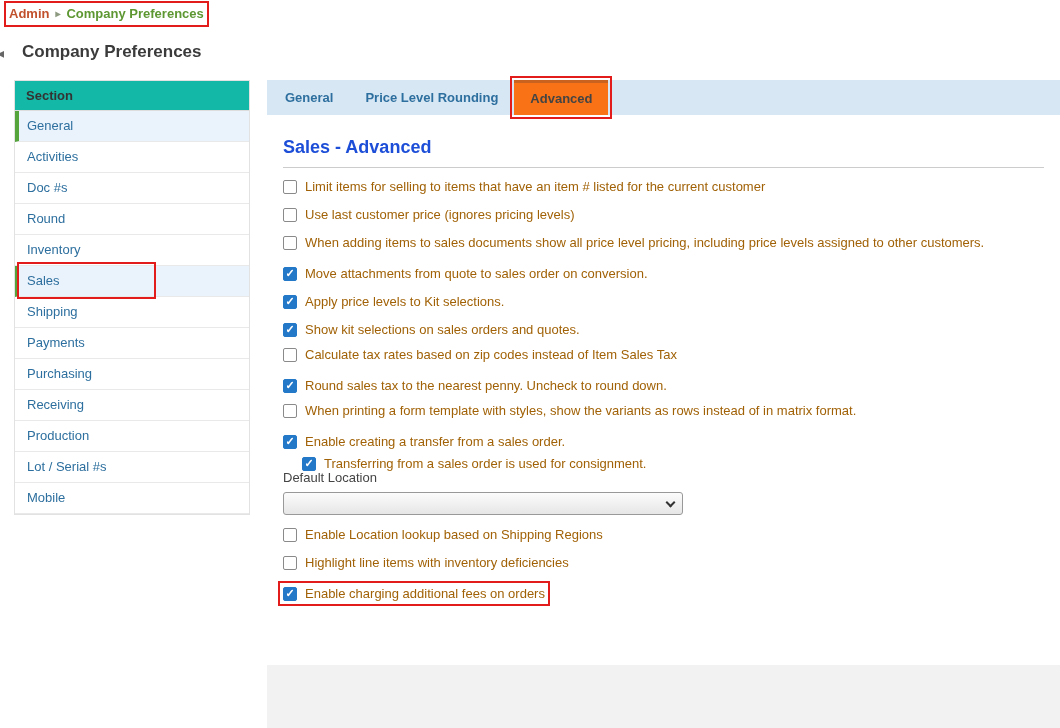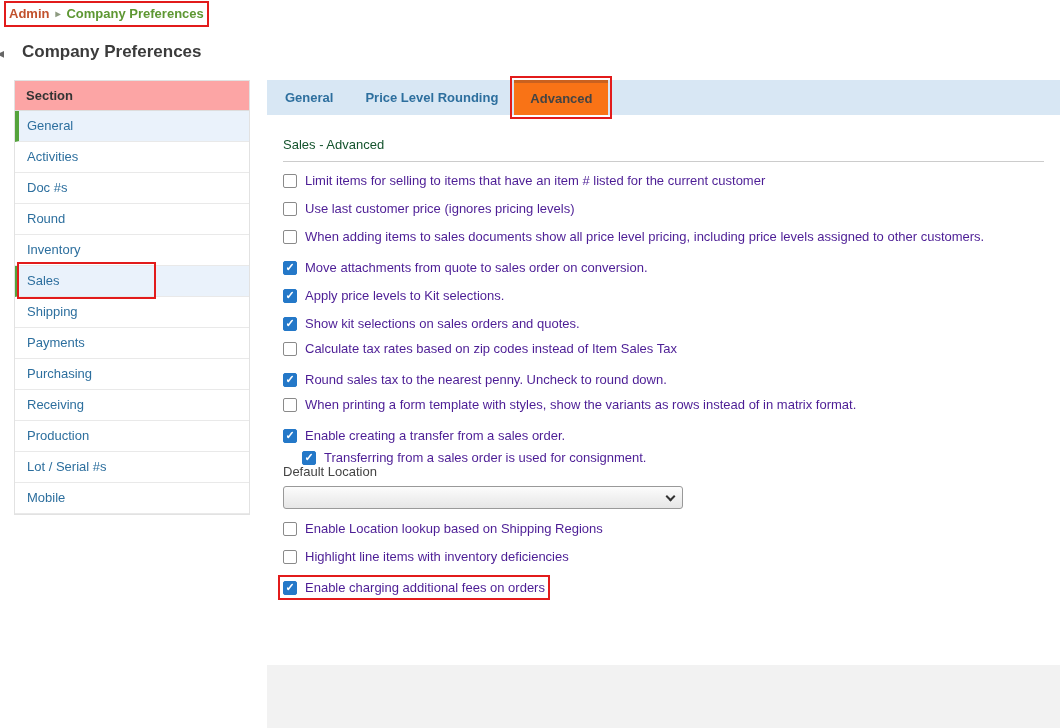--- a/index.html
+++ b/index.html
@@ -14,47 +14,47 @@
   .bc-sep{color:#8d9a80;font-size:10px;}
   .bc-current{color:var(--breadcrumb-current);}
 
   
   .collapse-icon{position:absolute;left:-3px;top:45px;color:#666;font-size:14px;cursor:pointer;}
   .page-title{position:absolute;left:22px;top:42px;font-size:17px;font-weight:bold;color:#3b3b3b;white-space:nowrap;}
 
   
   .sidebar{position:absolute;left:14px;top:80px;width:236px;background:#fff;border:1px solid #e2e2e2;}
   .side-header{height:30px;line-height:30px;padding-left:11px;font-size:13px;font-weight:bold;color:#333;
-    background:#fca5a5;border-bottom:1px solid #ddd;}
+    background:#14b8a6;border-bottom:1px solid #ddd;}
   .side-item{position:relative;height:31px;line-height:30px;padding-left:12px;font-size:13px;
     color:var(--link-blue);border-bottom:1px solid #e9e9e9;cursor:pointer;background:#fff;}
   .side-item.selected{background:var(--selected-bg);border-left:4px solid var(--selected-green);padding-left:8px;}
   .side-annot{position:absolute;left:-2px;top:-4px;height:37px;width:139px;border:2px solid var(--annotation);
     pointer-events:none;z-index:5;}
 
   
   .main{position:absolute;left:267px;top:80px;width:793px;height:648px;background:#f2f2f2;}
   .tabbar{height:35px;background:var(--tab-bar-bg);display:flex;align-items:stretch;padding-left:2px;}
   .tab{line-height:35px;padding:0 16px;font-size:13px;font-weight:bold;color:var(--link-blue);cursor:pointer;white-space:nowrap;}
   .tab.active{background:#f97316;border-top:3px solid var(--tab-active-border);line-height:32px;color:#444;}
   .tab.annotated{outline:2px solid var(--annotation);outline-offset:2px;}
   .content{background:#fff;height:550px;padding:0 16px;overflow:hidden;}
-  .section-heading{padding-top:22px;font-size:13px;font-weight:normal;color:#14532d;}
+  .section-heading{padding-top:22px;font-size:18px;font-weight:bold;color:#1d4ed8;}
   .rule{border:none;border-top:1px solid #ccc;margin-top:9px;height:0;}
 
   
   .check-row{margin-top:11px;height:17px;}
   .check-row.indent{margin-left:19px;margin-top:5px;}
   .check-wrap{display:inline-flex;align-items:center;gap:8px;}
   .check-wrap.annotated{outline:2px solid var(--annotation);outline-offset:3px;}
   .cb{width:14px;height:14px;border:1px solid #8a8a8a;border-radius:2px;background:#fff;
     display:inline-flex;align-items:center;justify-content:center;flex:0 0 auto;cursor:pointer;
     font-size:11px;line-height:1;}
   .cb.checked{background:var(--checkbox-checked);border-color:var(--checkbox-checked);color:#fff;font-weight:bold;}
-  .cb-label{font-size:13px;color:#4c1d95;white-space:nowrap;text-align:center;}
+  .cb-label{font-size:13px;color:#a16207;white-space:nowrap;text-align:center;}
 
   
   .dl-block{}
   .dl-label{font-size:13px;color:#444;}
   .select{margin-top:7px;width:400px;height:23px;border:1px solid #999;border-radius:3px;
     background:linear-gradient(#fcfcfc,#e6e6e6);display:flex;align-items:center;cursor:pointer;padding:0 8px;}
   .select-value{flex:1;font-size:13px;color:#333;}
   .select-chevron{width:7px;height:7px;border-left:2px solid #333;border-bottom:2px solid #333;
     transform:rotate(-45deg);margin-bottom:3px;flex:0 0 auto;}
   #checks-bottom{margin-top:12px;}

